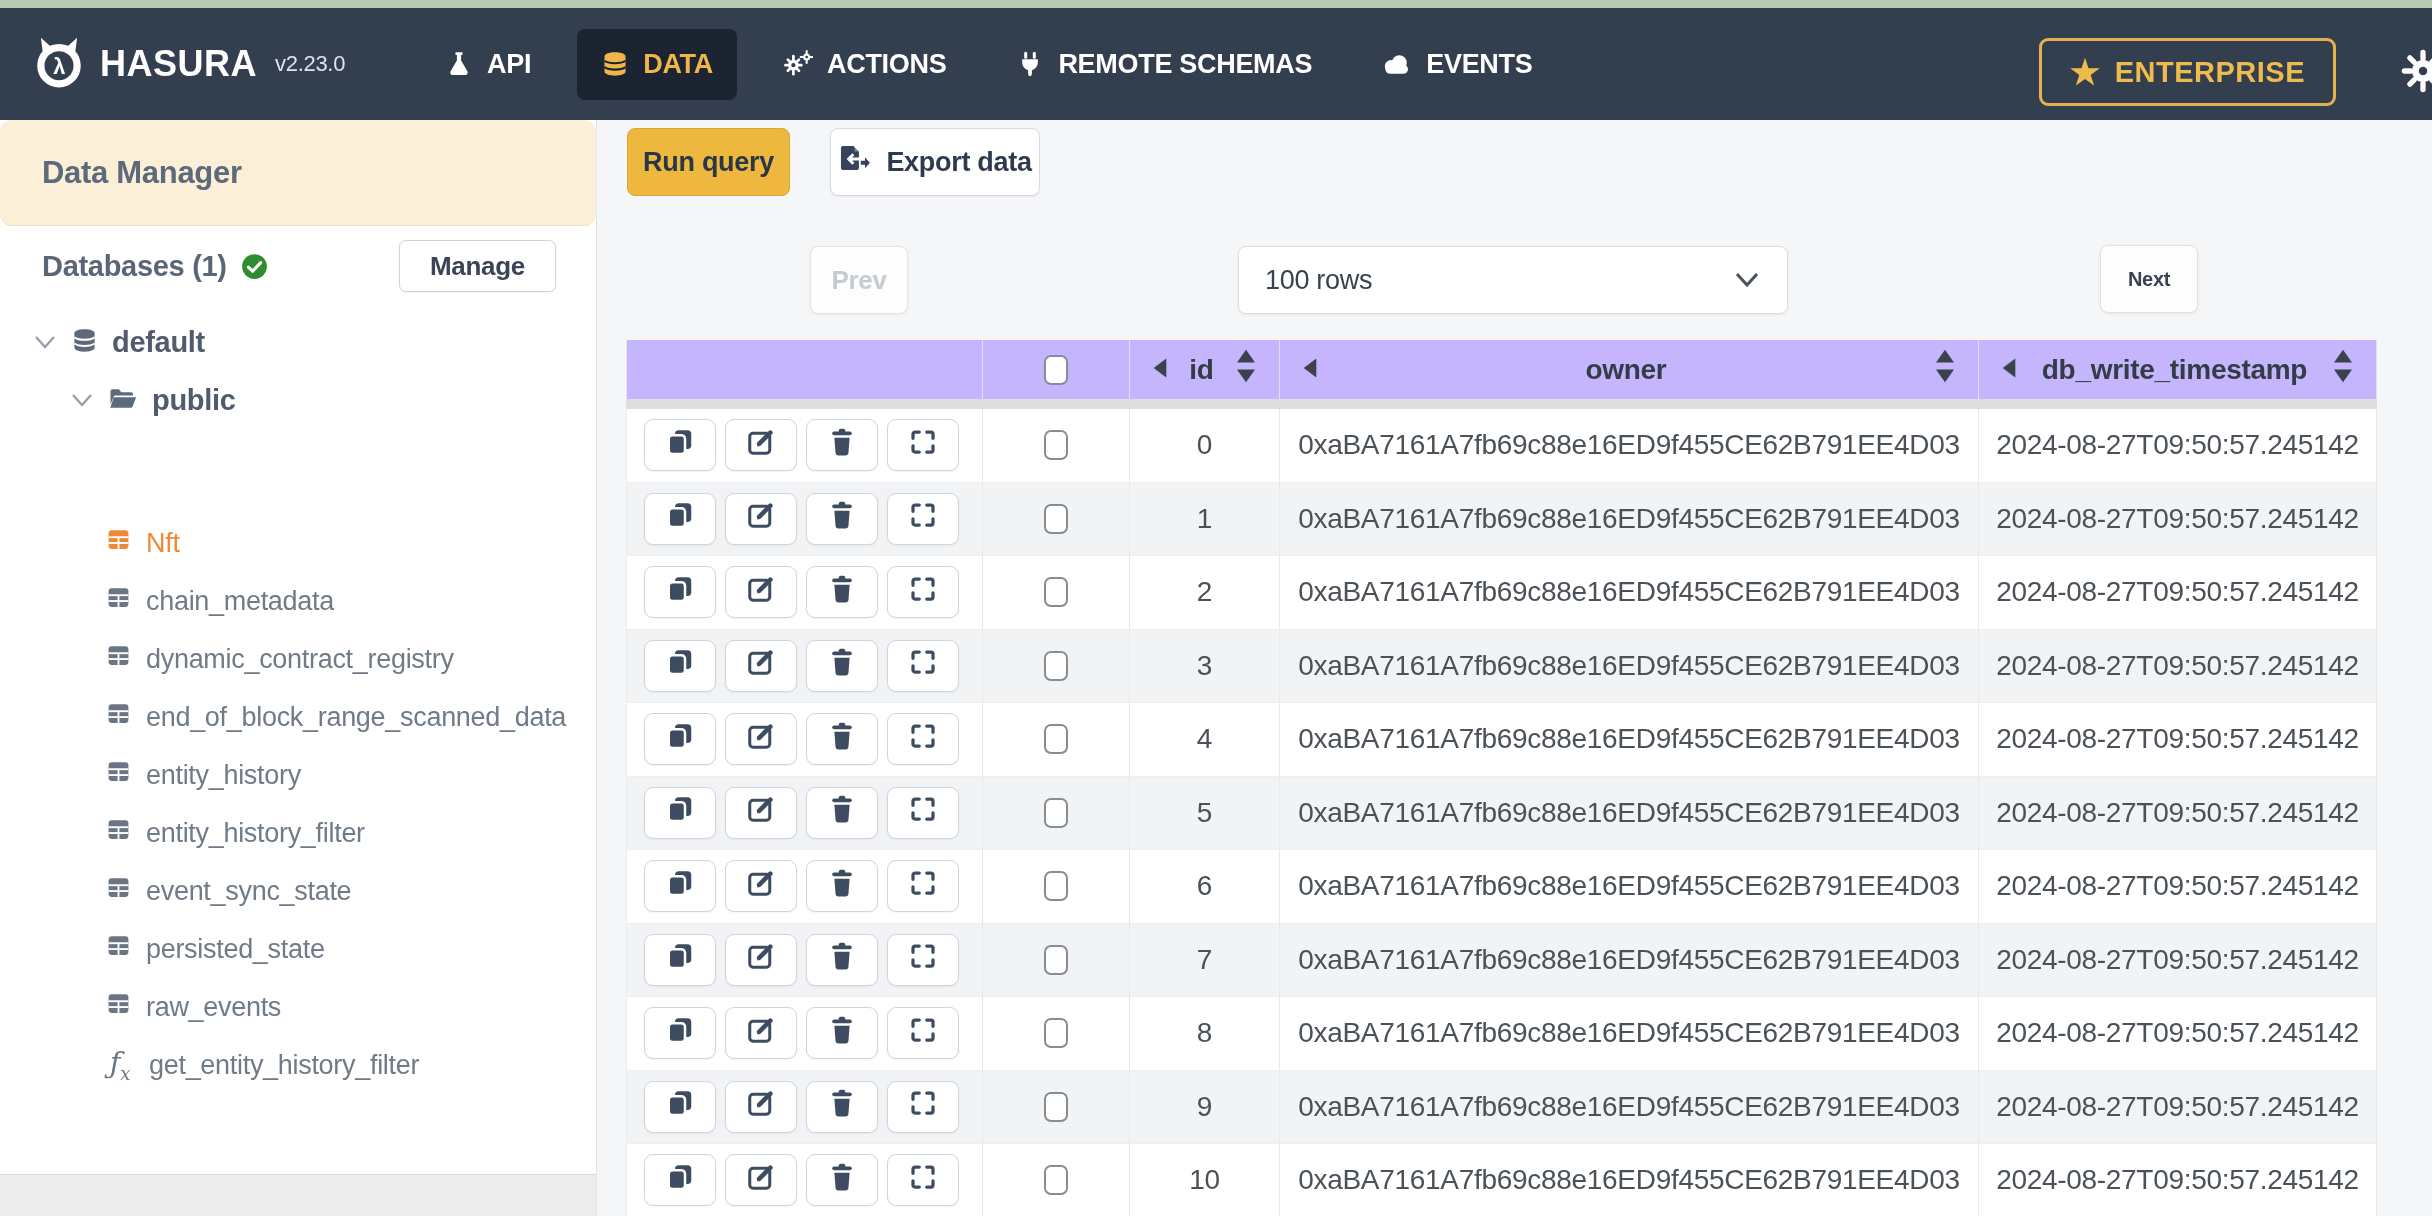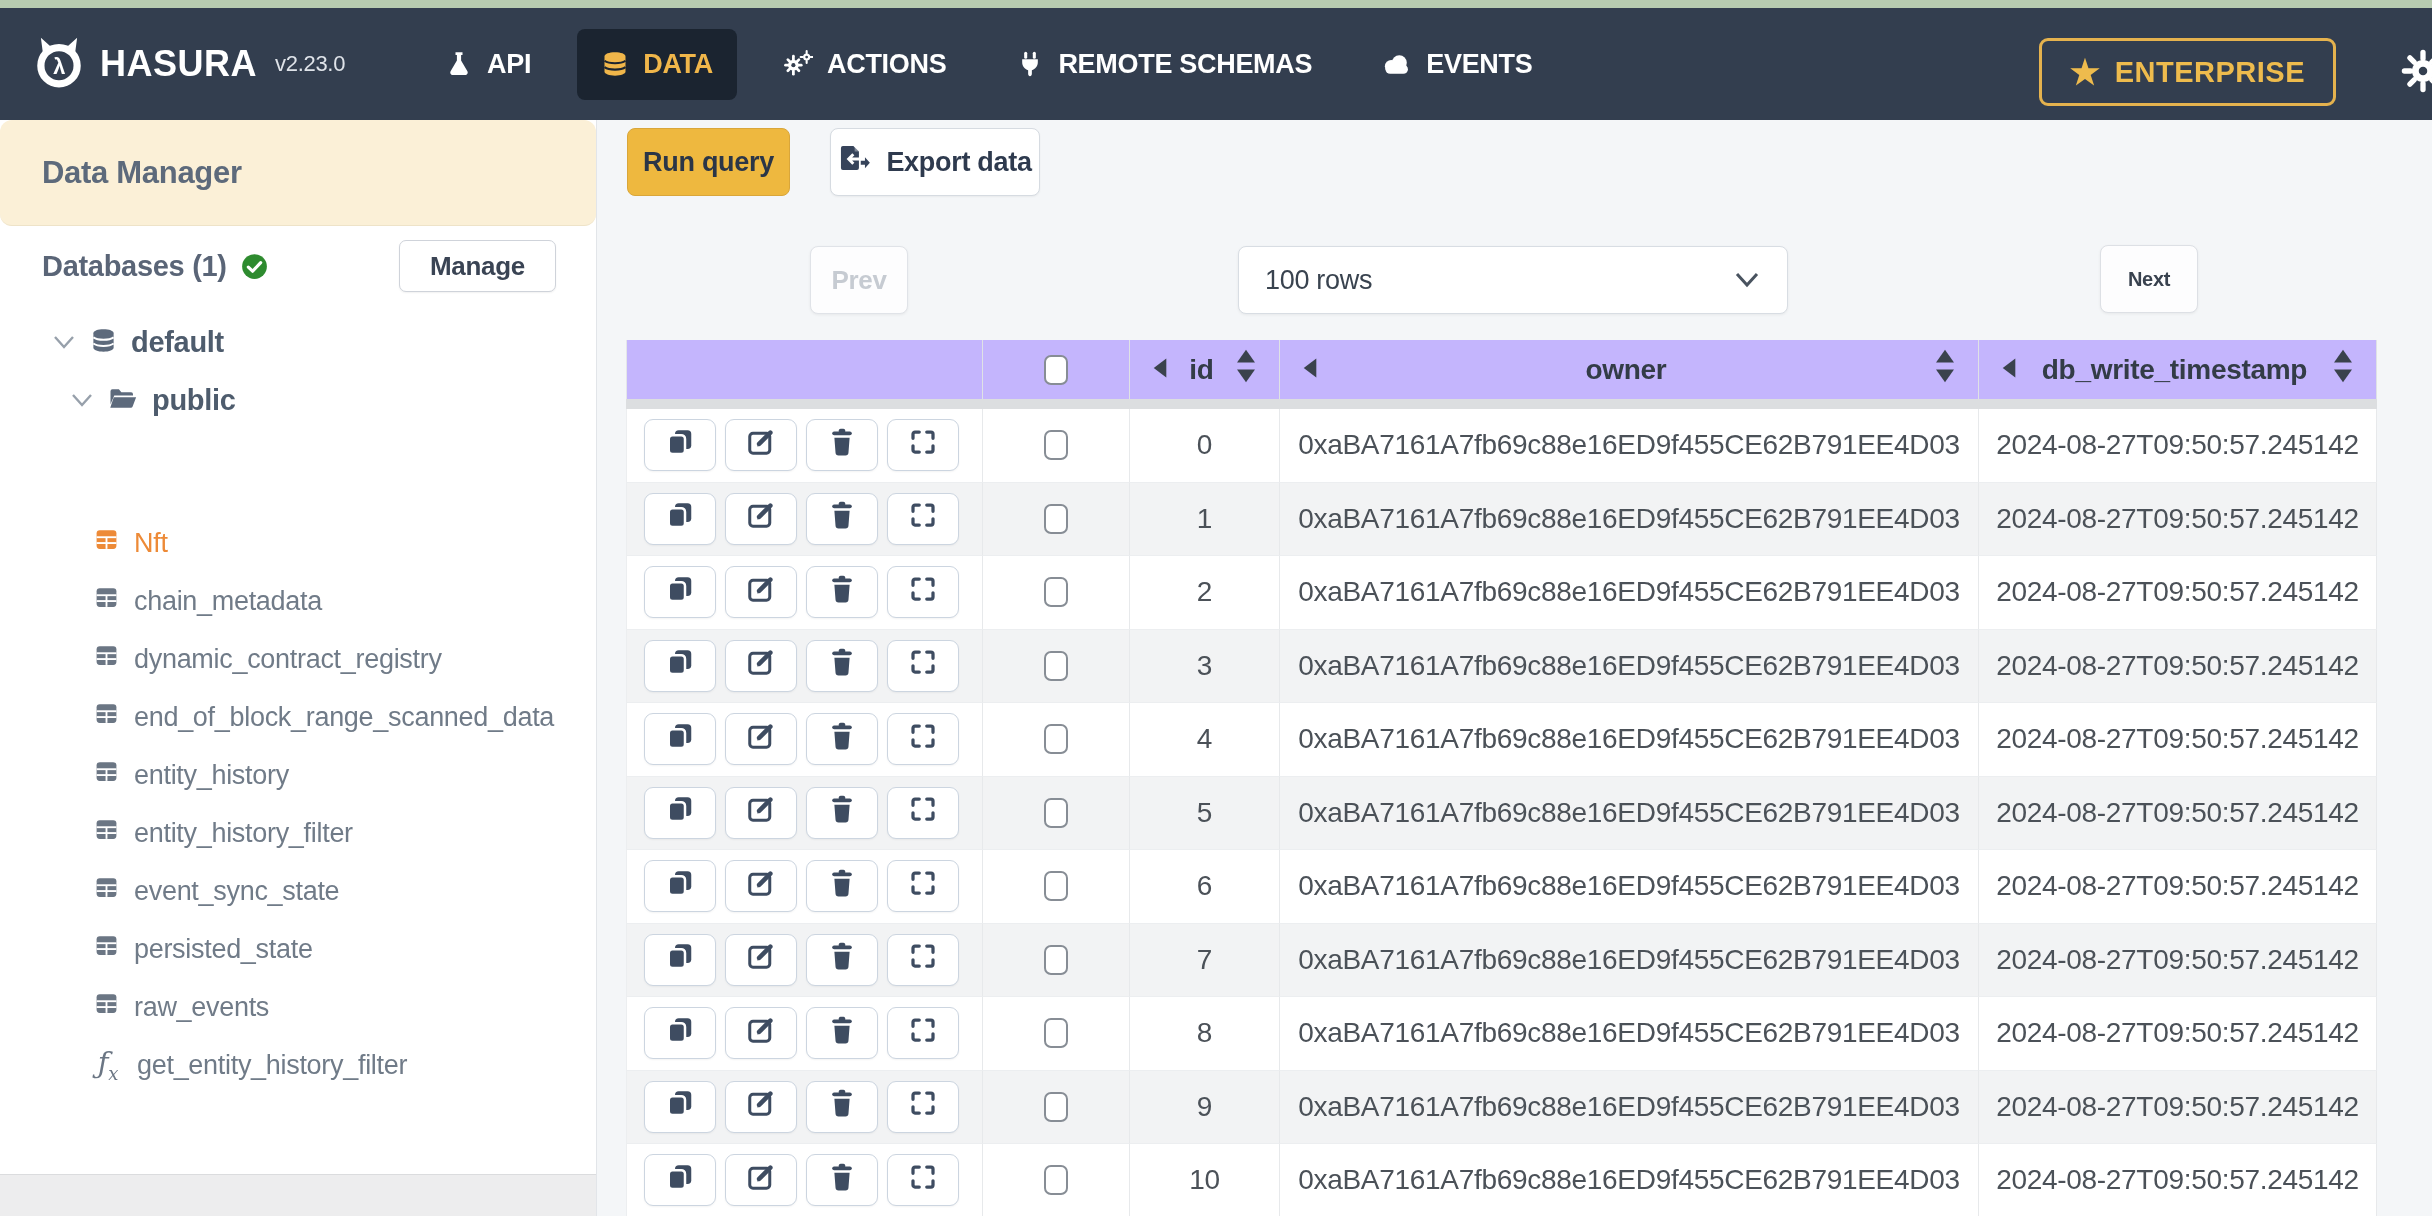--- a/index.html
+++ b/index.html
@@ -51,31 +51,31 @@
   .db-check { margin-left:14px; display:flex; align-items:center; }
   .manage-btn {
     position:absolute; right:0; top:0; height:52px; padding:0 30px;
     background:#fff; border:1px solid #cfd3da; border-radius:7px;
     font-size:26px; font-weight:bold; color:#3a4454; cursor:pointer;
     box-shadow:0 1px 2px rgba(0,0,0,.06); display:flex; align-items:center;
     font-family:"Liberation Sans", sans-serif; letter-spacing:-0.3px;
   }
   .tree-row { position:absolute; display:flex; align-items:center; gap:14px; cursor:pointer; }
   .tree-row .tlabel { font-size:29px; font-weight:bold; color:#4e5c6d; }
-  .tree-default { top:196px; left:52px; height:52px; }
+  .tree-default { top:196px; left:33px; height:52px; }
   .tree-public  { top:254px; left:70px; height:52px; }
   .chev { display:flex; align-items:center; }
   .search-box {
     position:absolute; top:317px; left:72px; width:410px; height:62px;
     border:1px solid #d9dce1; border-radius:10px; background:#fff;
     font-size:26px; color:#3a4454; padding:0 22px; outline:none;
     font-family:"Liberation Sans", sans-serif; letter-spacing:-0.3px;
   }
   .search-box::placeholder { color:#a2a8b1; }
-  .table-list { position:absolute; top:394px; left:0; width:100%; }
+  .table-list { position:absolute; top:394px; left:12px; width:100%; }
   .table-item {
     height:58px; display:flex; align-items:center; gap:14px;
     padding-left:93px; cursor:pointer; font-size:27px; color:#707b88;
   }
   .table-item.active { color:#ed8a37; }
   .fx-glyph { font-family:"DejaVu Serif", serif; font-style:italic; font-size:29px; color:#6b7684; width:30px; text-align:center; }
   .fx-glyph sub { font-size:18px; }
   .sidebar-footer {
     position:absolute; top:1054px; left:0; width:100%; bottom:0;
     background:#ededee; border-top:1px solid #dbdcde;

